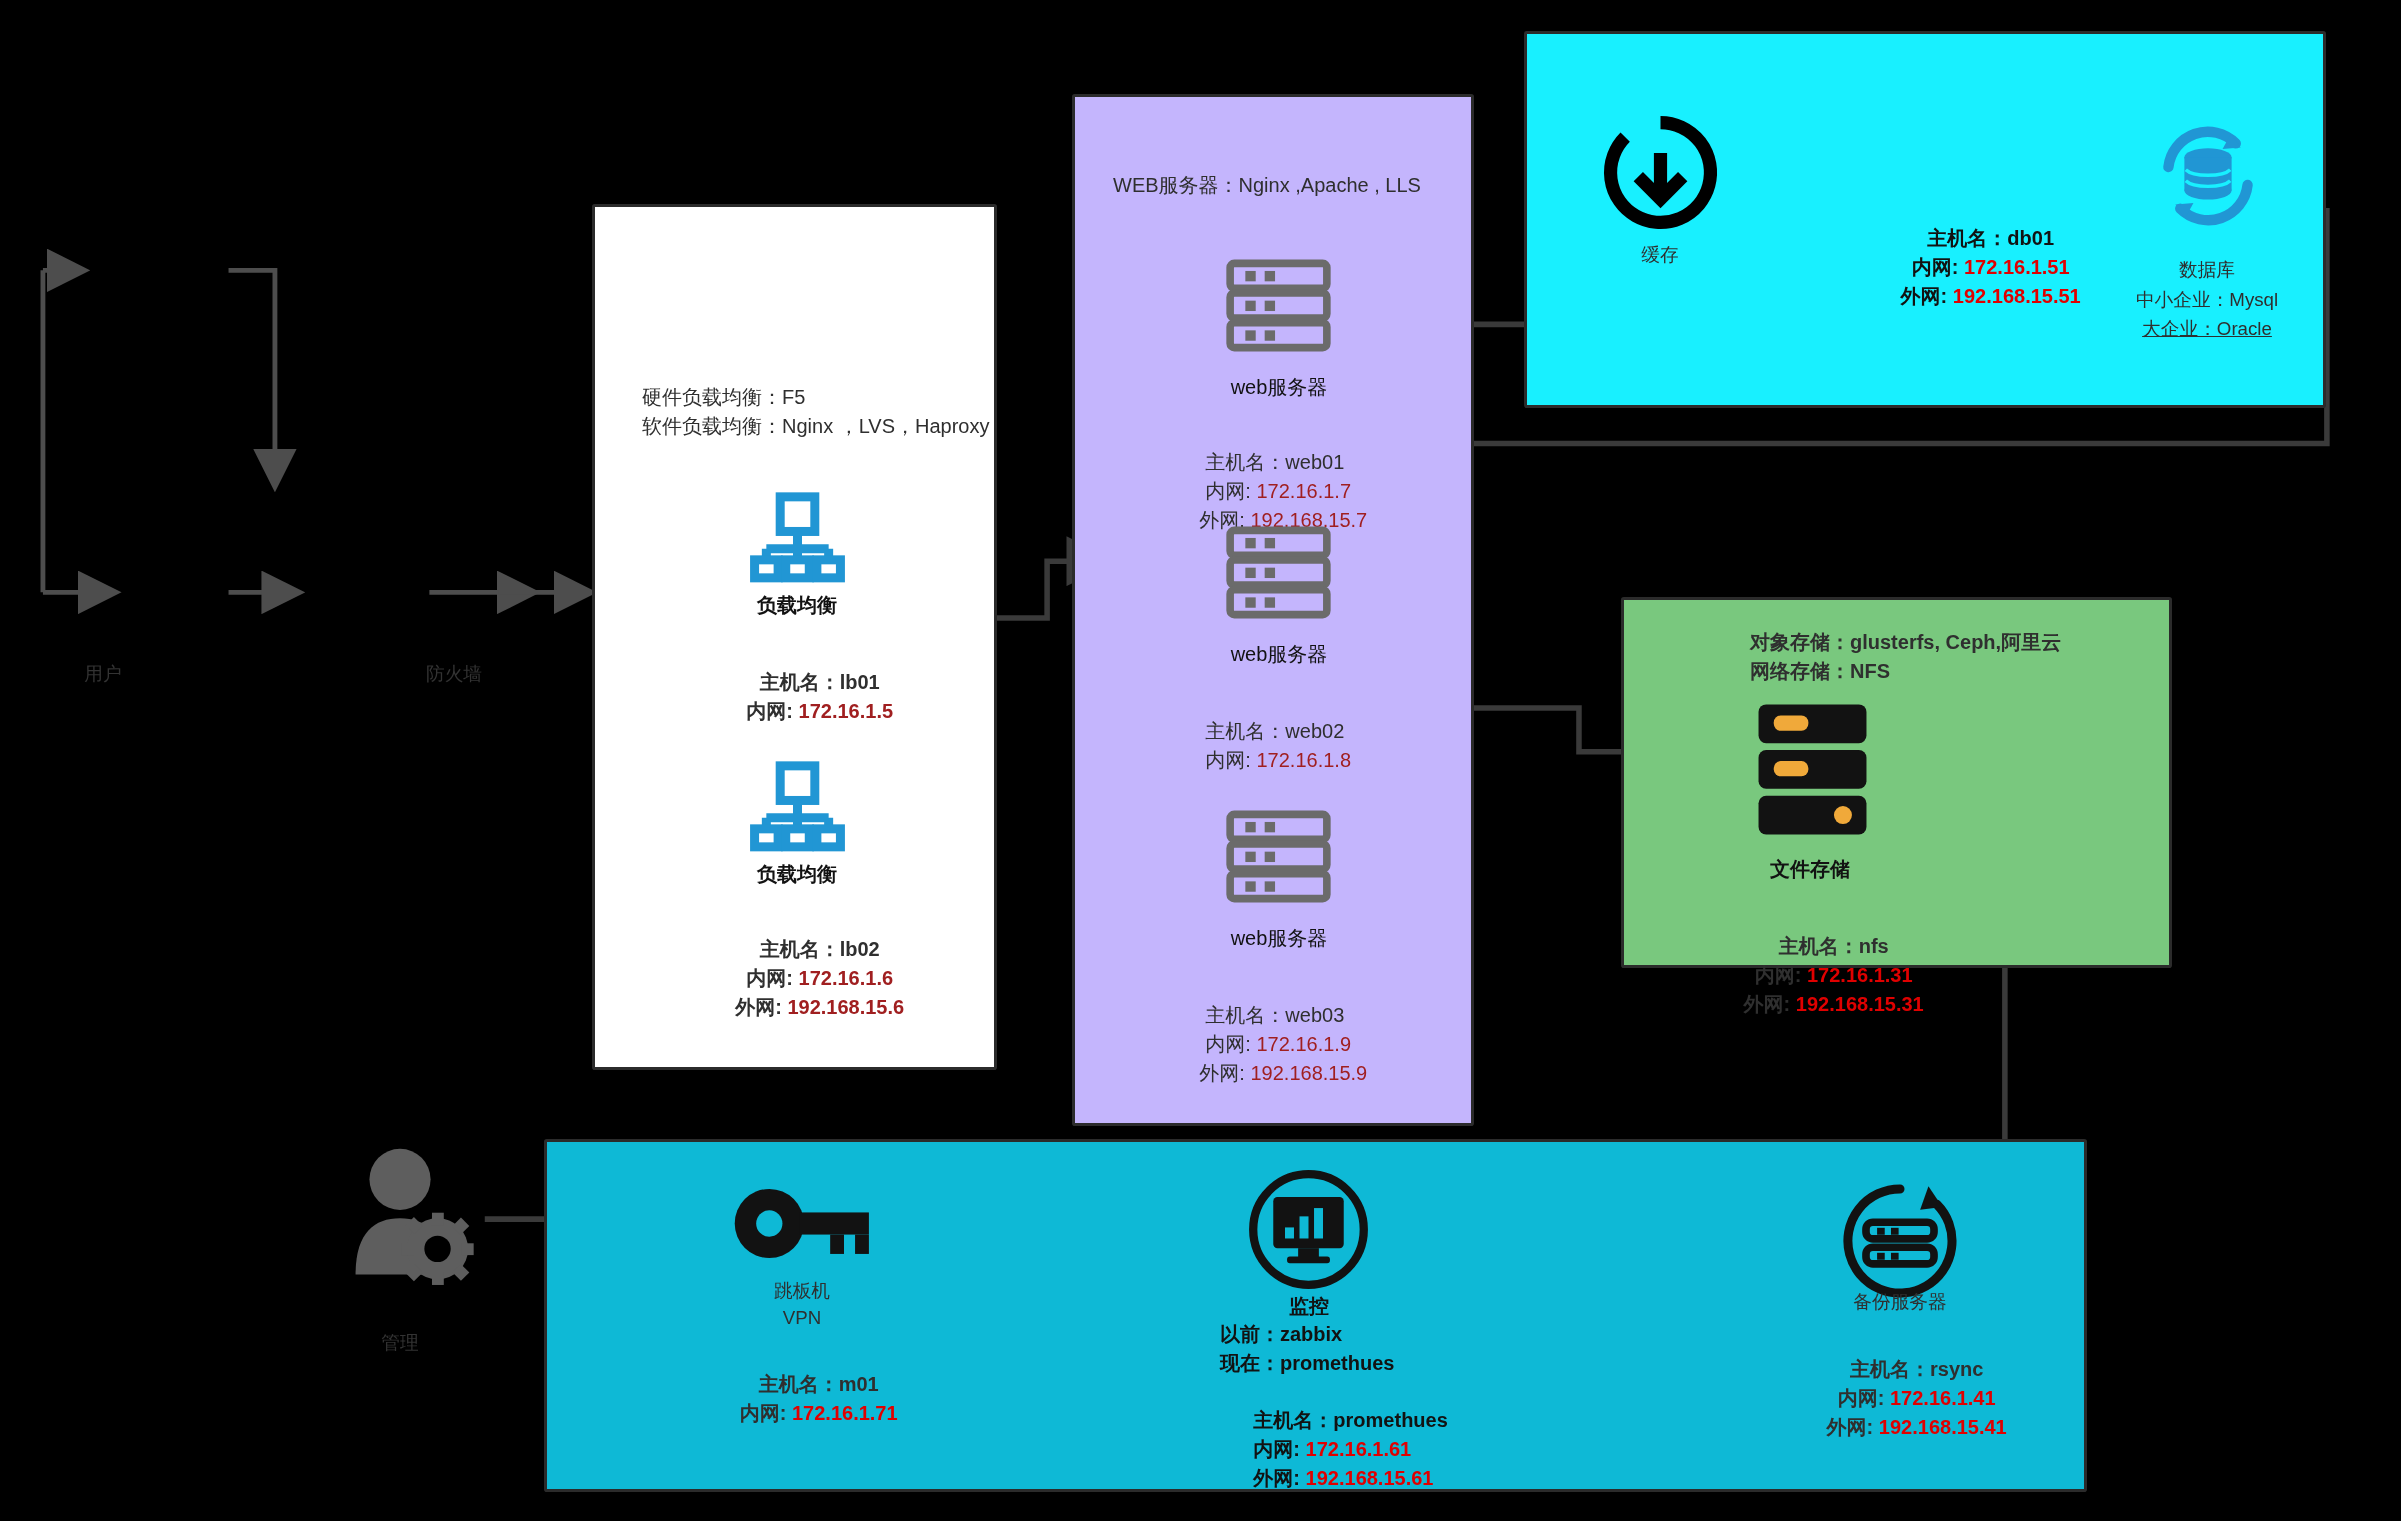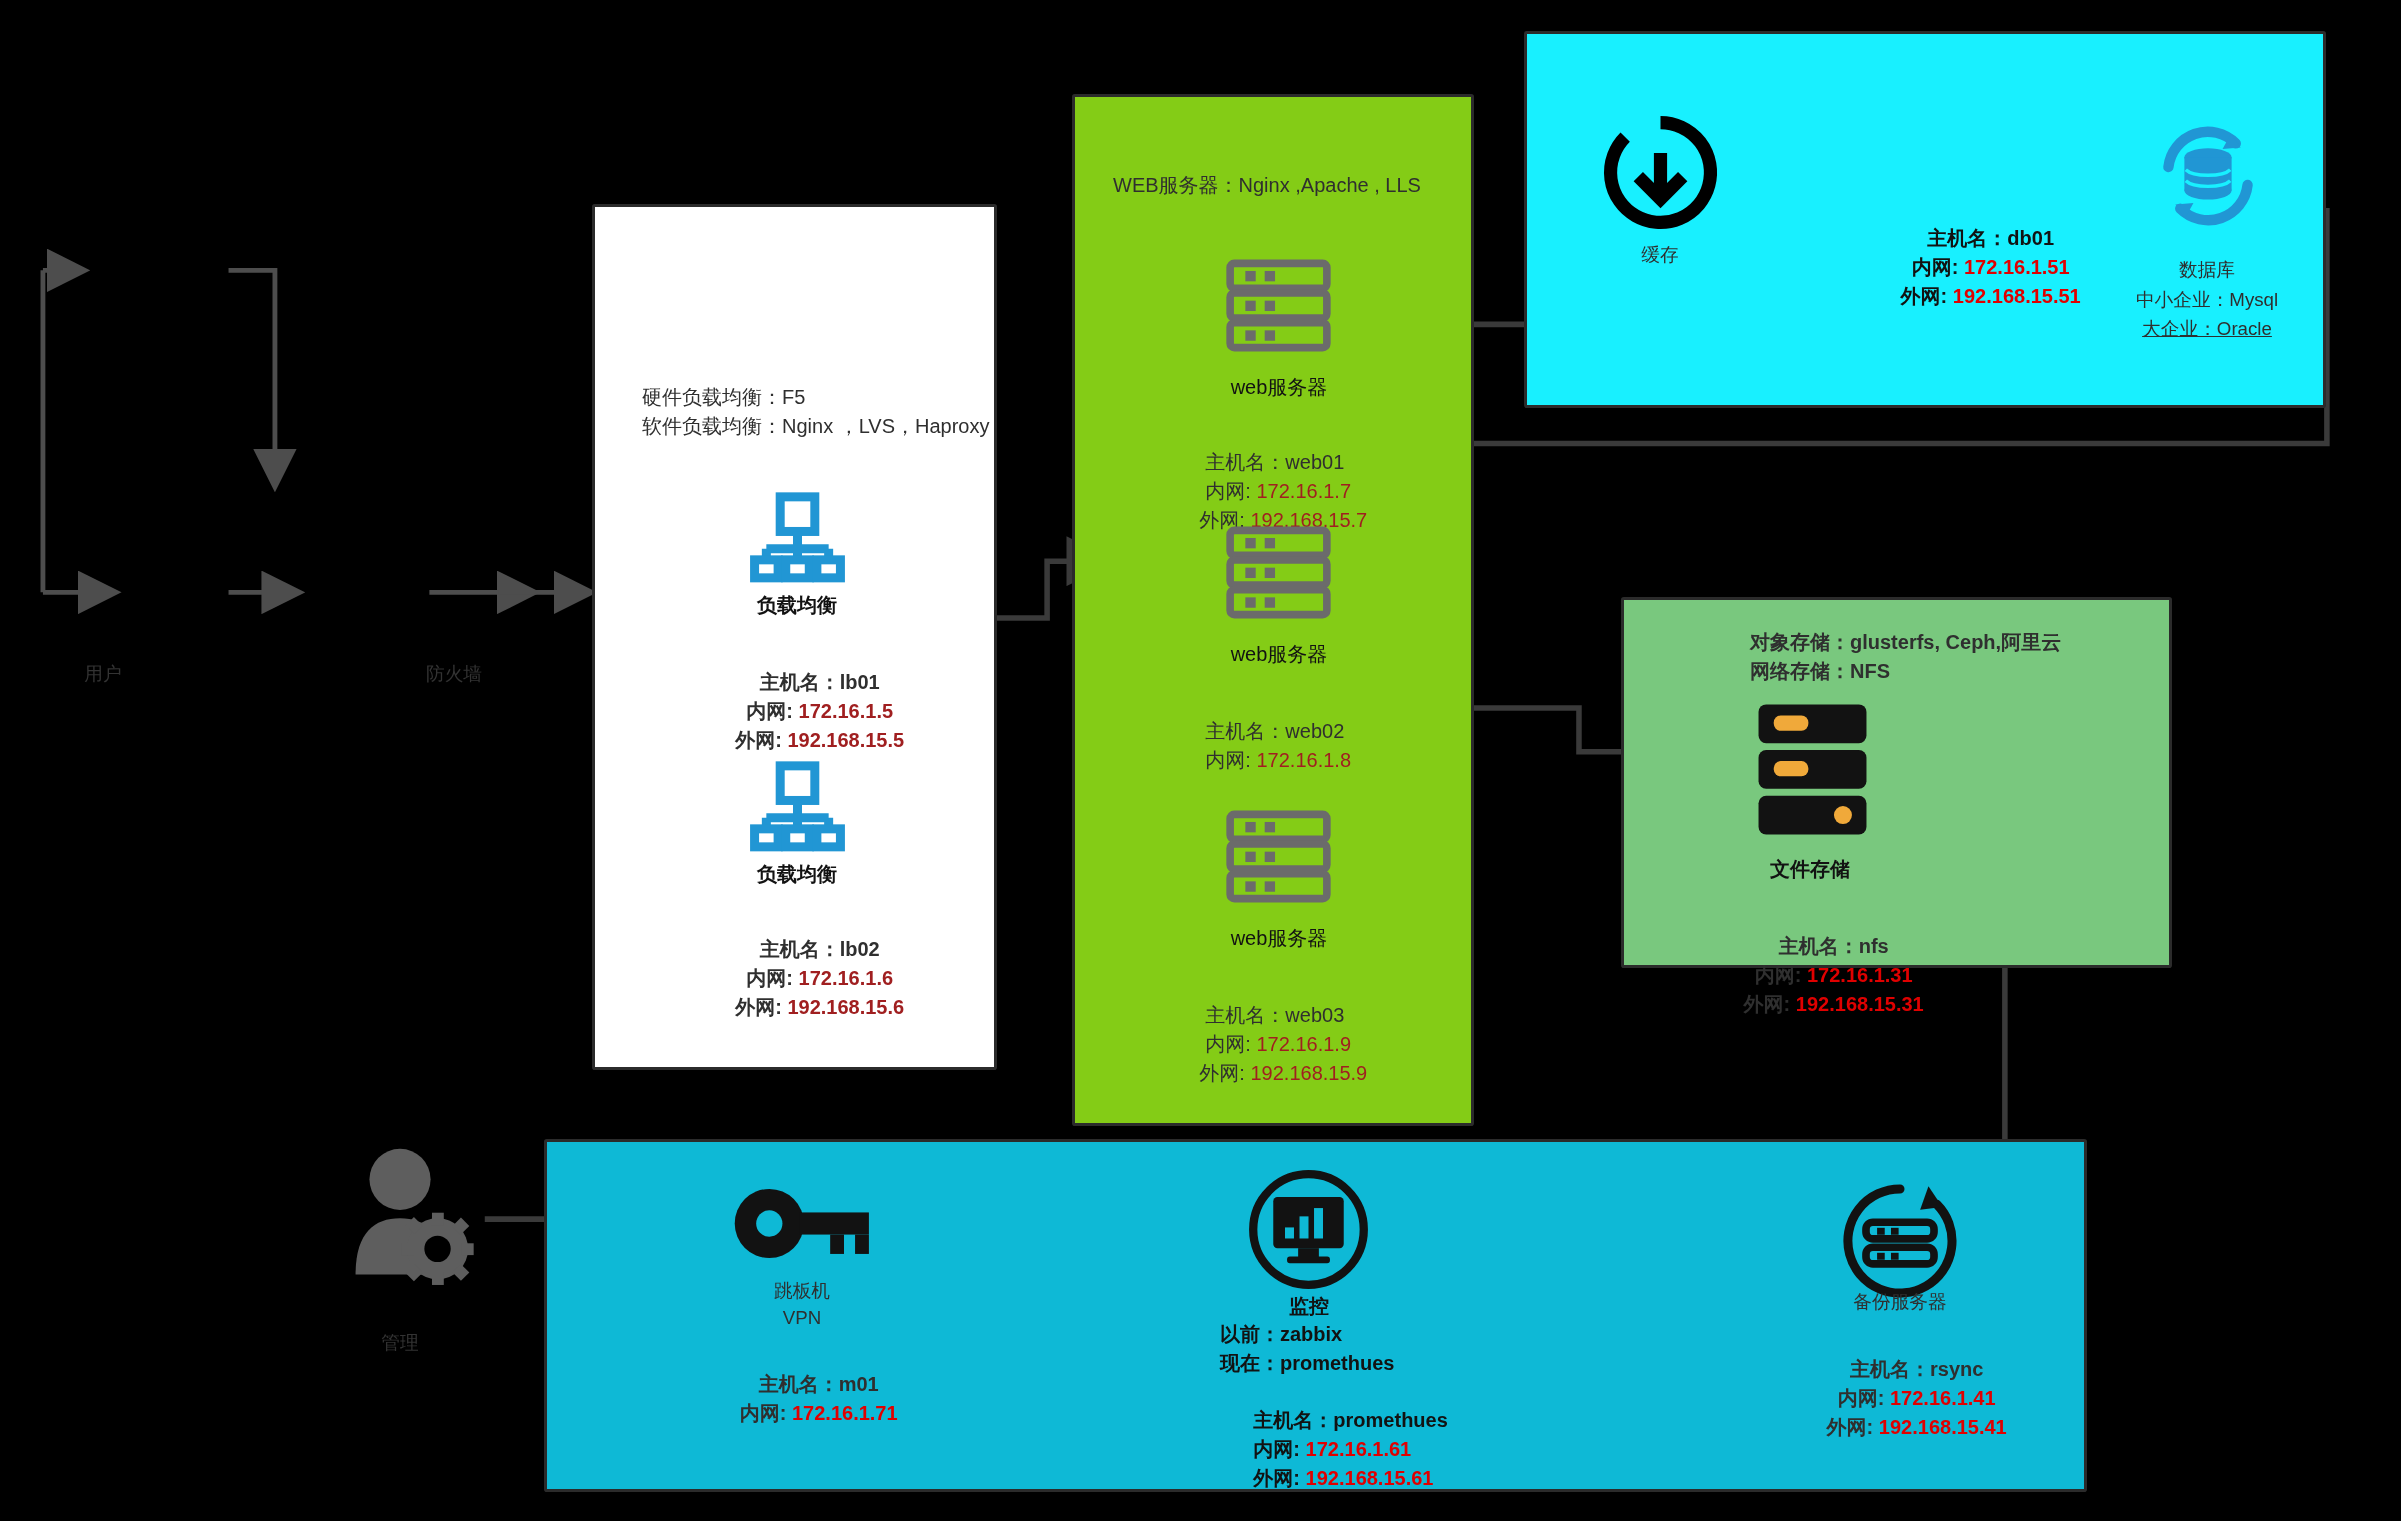--- a/index.html
+++ b/index.html
@@ -1,21 +1,21 @@
 <!DOCTYPE html>
 <html style="font-size:11px"><head>
 <meta charset="utf-8">
 <style>
   html,body{margin:0;padding:0;background:#000;}
   body{width:2401px;height:1522px;position:relative;overflow:hidden;
        font-family:"Liberation Sans","DejaVu Sans",sans-serif;-webkit-font-smoothing:antialiased;}
   .canvas{position:absolute;inset:0;background:#000;}
   .panel{position:absolute;box-sizing:border-box;border:3.5px solid #2b2b2b;border-radius:2.8px;}
   .p-lb{background:#ffffff;}
-  .p-web{background:#84cc16;}
+  .p-web{background:#c4b5fd;}
   .p-db{background:#18f0ff;}
   .p-store{background:#79c87e;}
   .p-mgmt{background:#0eb9d6;}
 
   .txt{position:absolute;white-space:pre;line-height:1.38;}
   .c-dark{color:#2f2f2f;}
   .c-black{color:#121212;}
   .c-dimgray{color:#333333;}
   .c-darkred{color:#a01f20;}
   .c-red{color:#e00000;}
@@ -111,23 +111,20 @@
         </g>
       </svg>
     </div>
     <div class="txt ctr c-black b" style="left:202px;top:385px;font-size:20px;">负载均衡</div>
     <div class="txt ctr" style="left:208px;top:434px;font-size:20px;">
       <span class="c-dark b">主机名：</span><span class="c-dark b">lb01</span>
     </div>
     <div class="txt ctr" style="left:208px;top:463px;font-size:20px;">
       <span class="c-dark b">内网:</span> <span class="c-darkred b">172.16.1.5</span>
     </div>
-    <div class="txt ctr" style="left:208px;top:492px;font-size:20px;">
-      <span class="c-dark b">外网:</span> <span class="c-darkred b">192.168.15.5</span>
-    </div>
 
     <div class="ic" style="left:154px;top:554px;">
       <svg width="97" height="90" viewBox="0 0 140 130">
         <g fill="none" stroke="#2196d4" stroke-width="13">
           <rect x="45" y="7" width="50" height="50"></rect>
           <path d="M70,57 L70,82 M25,82 L115,82 M25,82 L25,98 M70,82 L70,98 M115,82 L115,98"></path>
           <rect x="8" y="98" width="34" height="26"></rect>
           <rect x="53" y="98" width="34" height="26"></rect>
           <rect x="98" y="98" width="34" height="26"></rect>
         </g>

